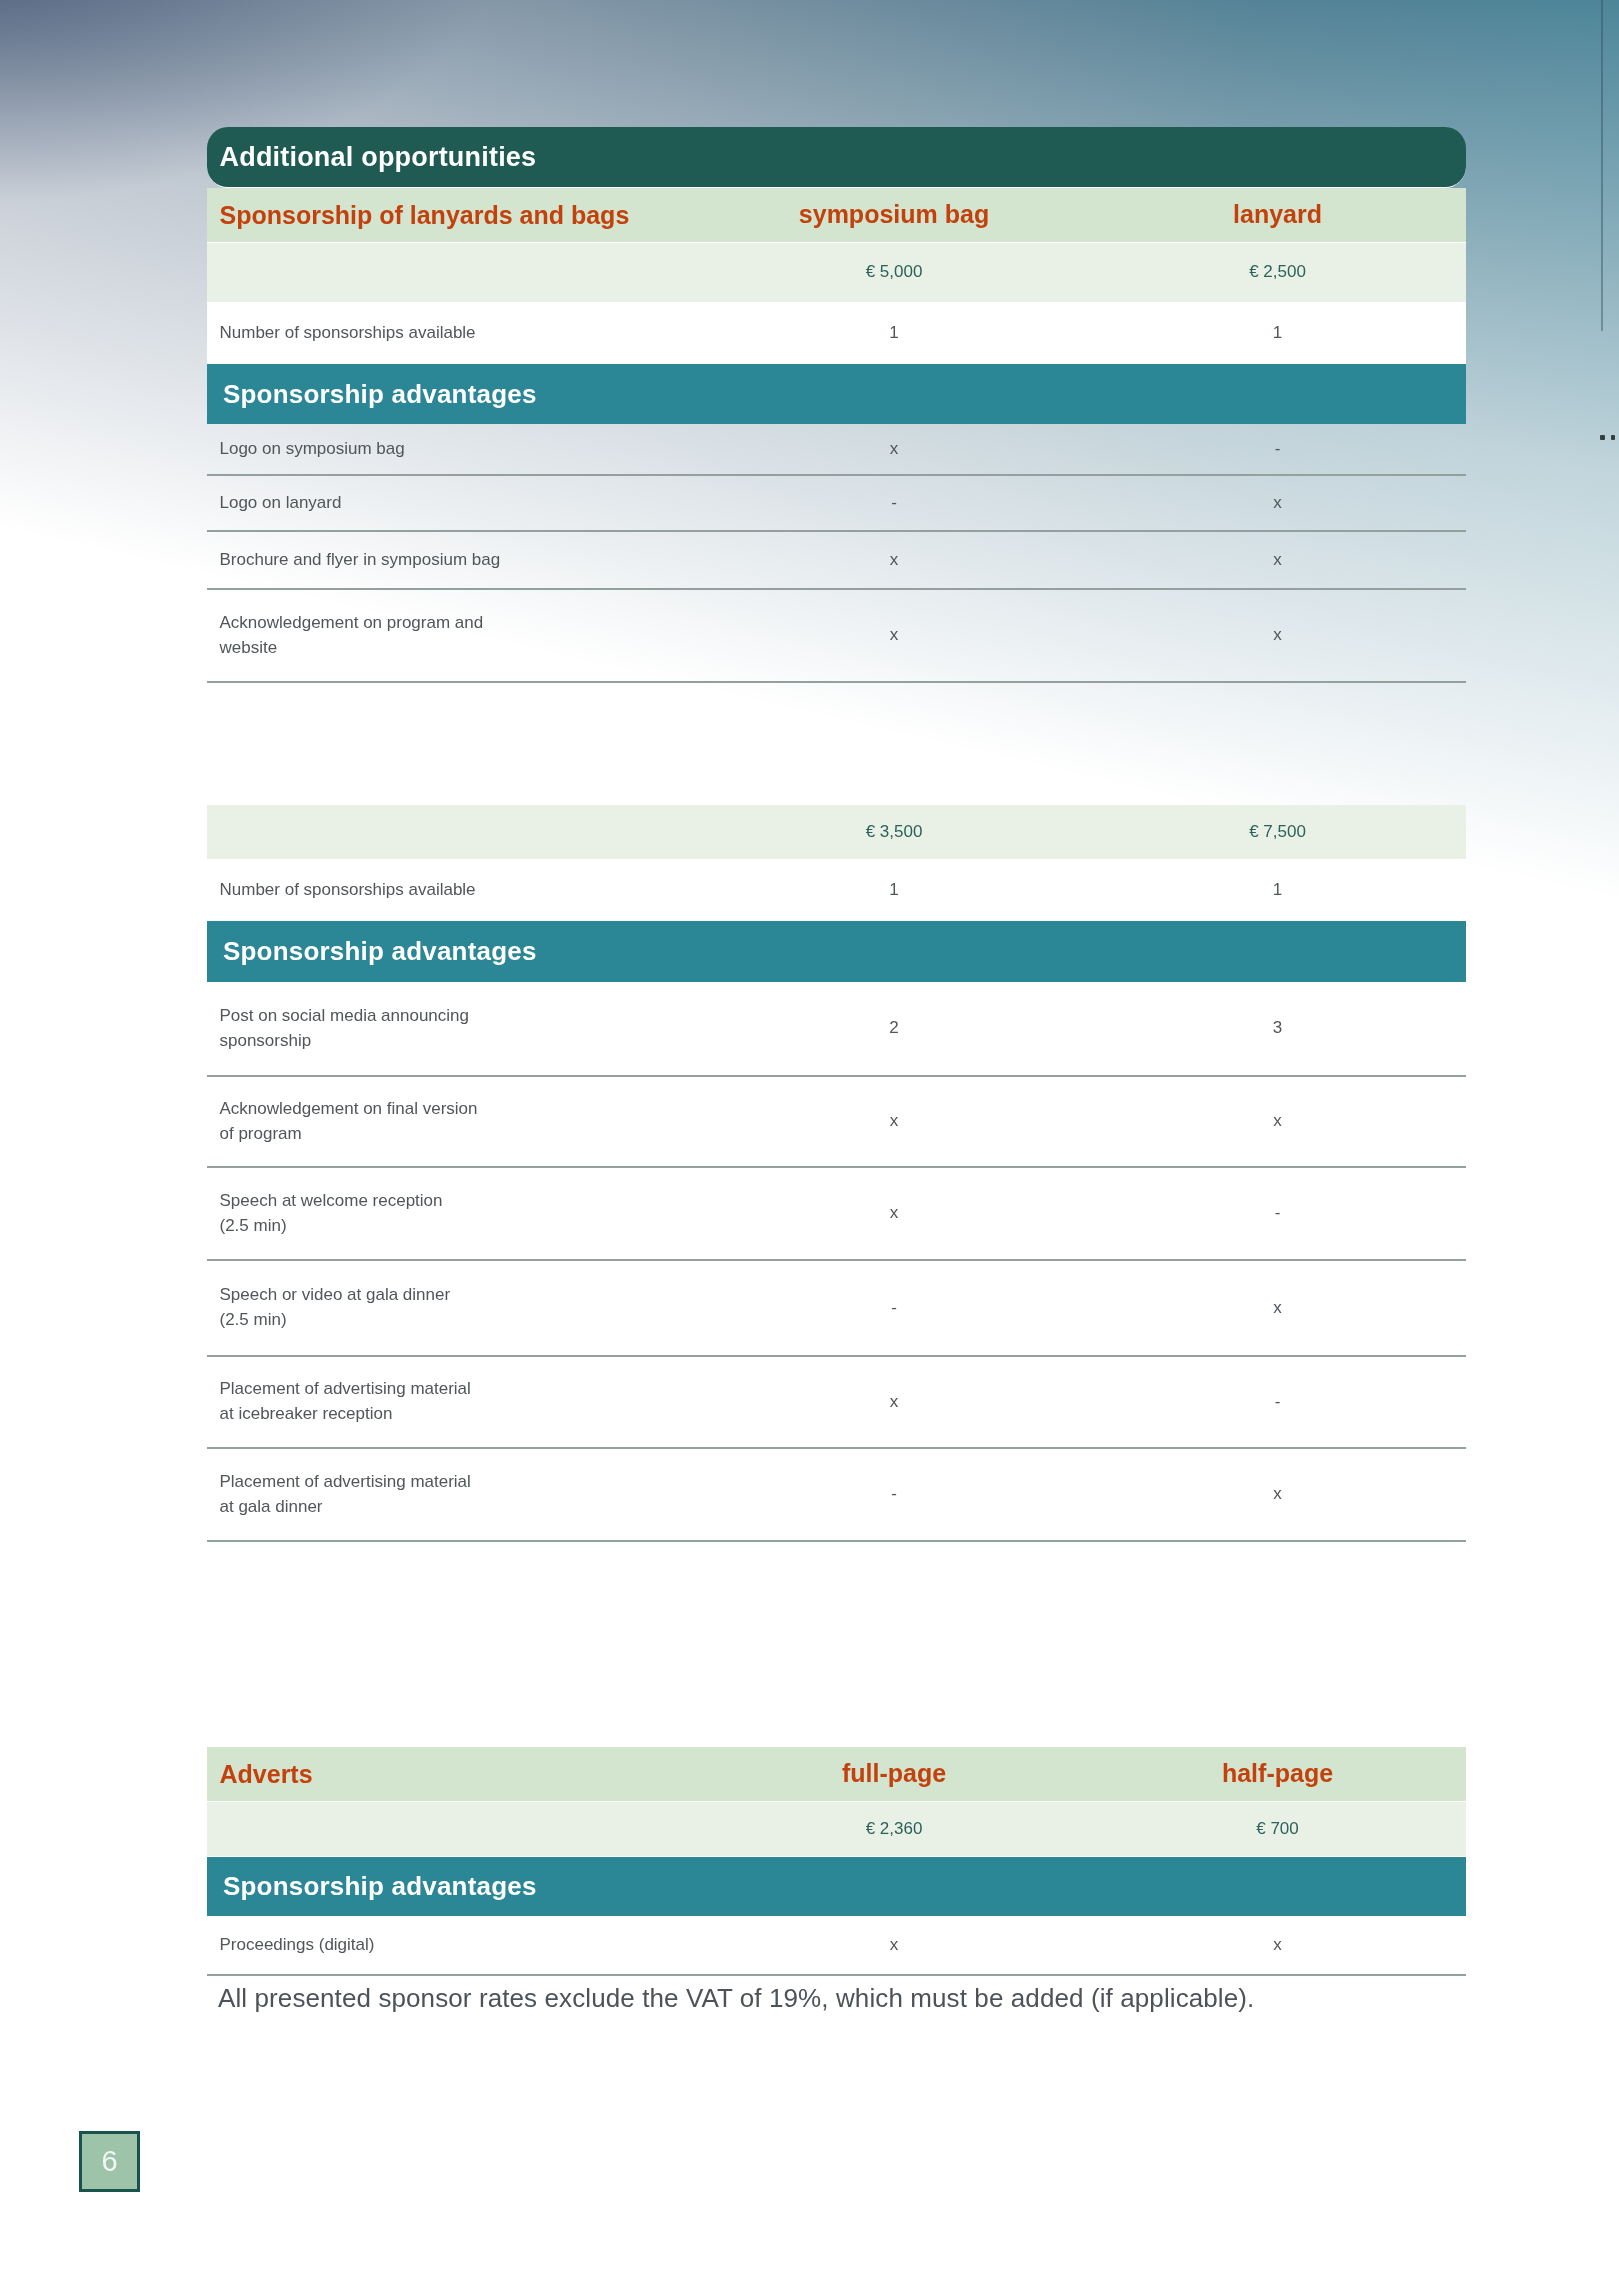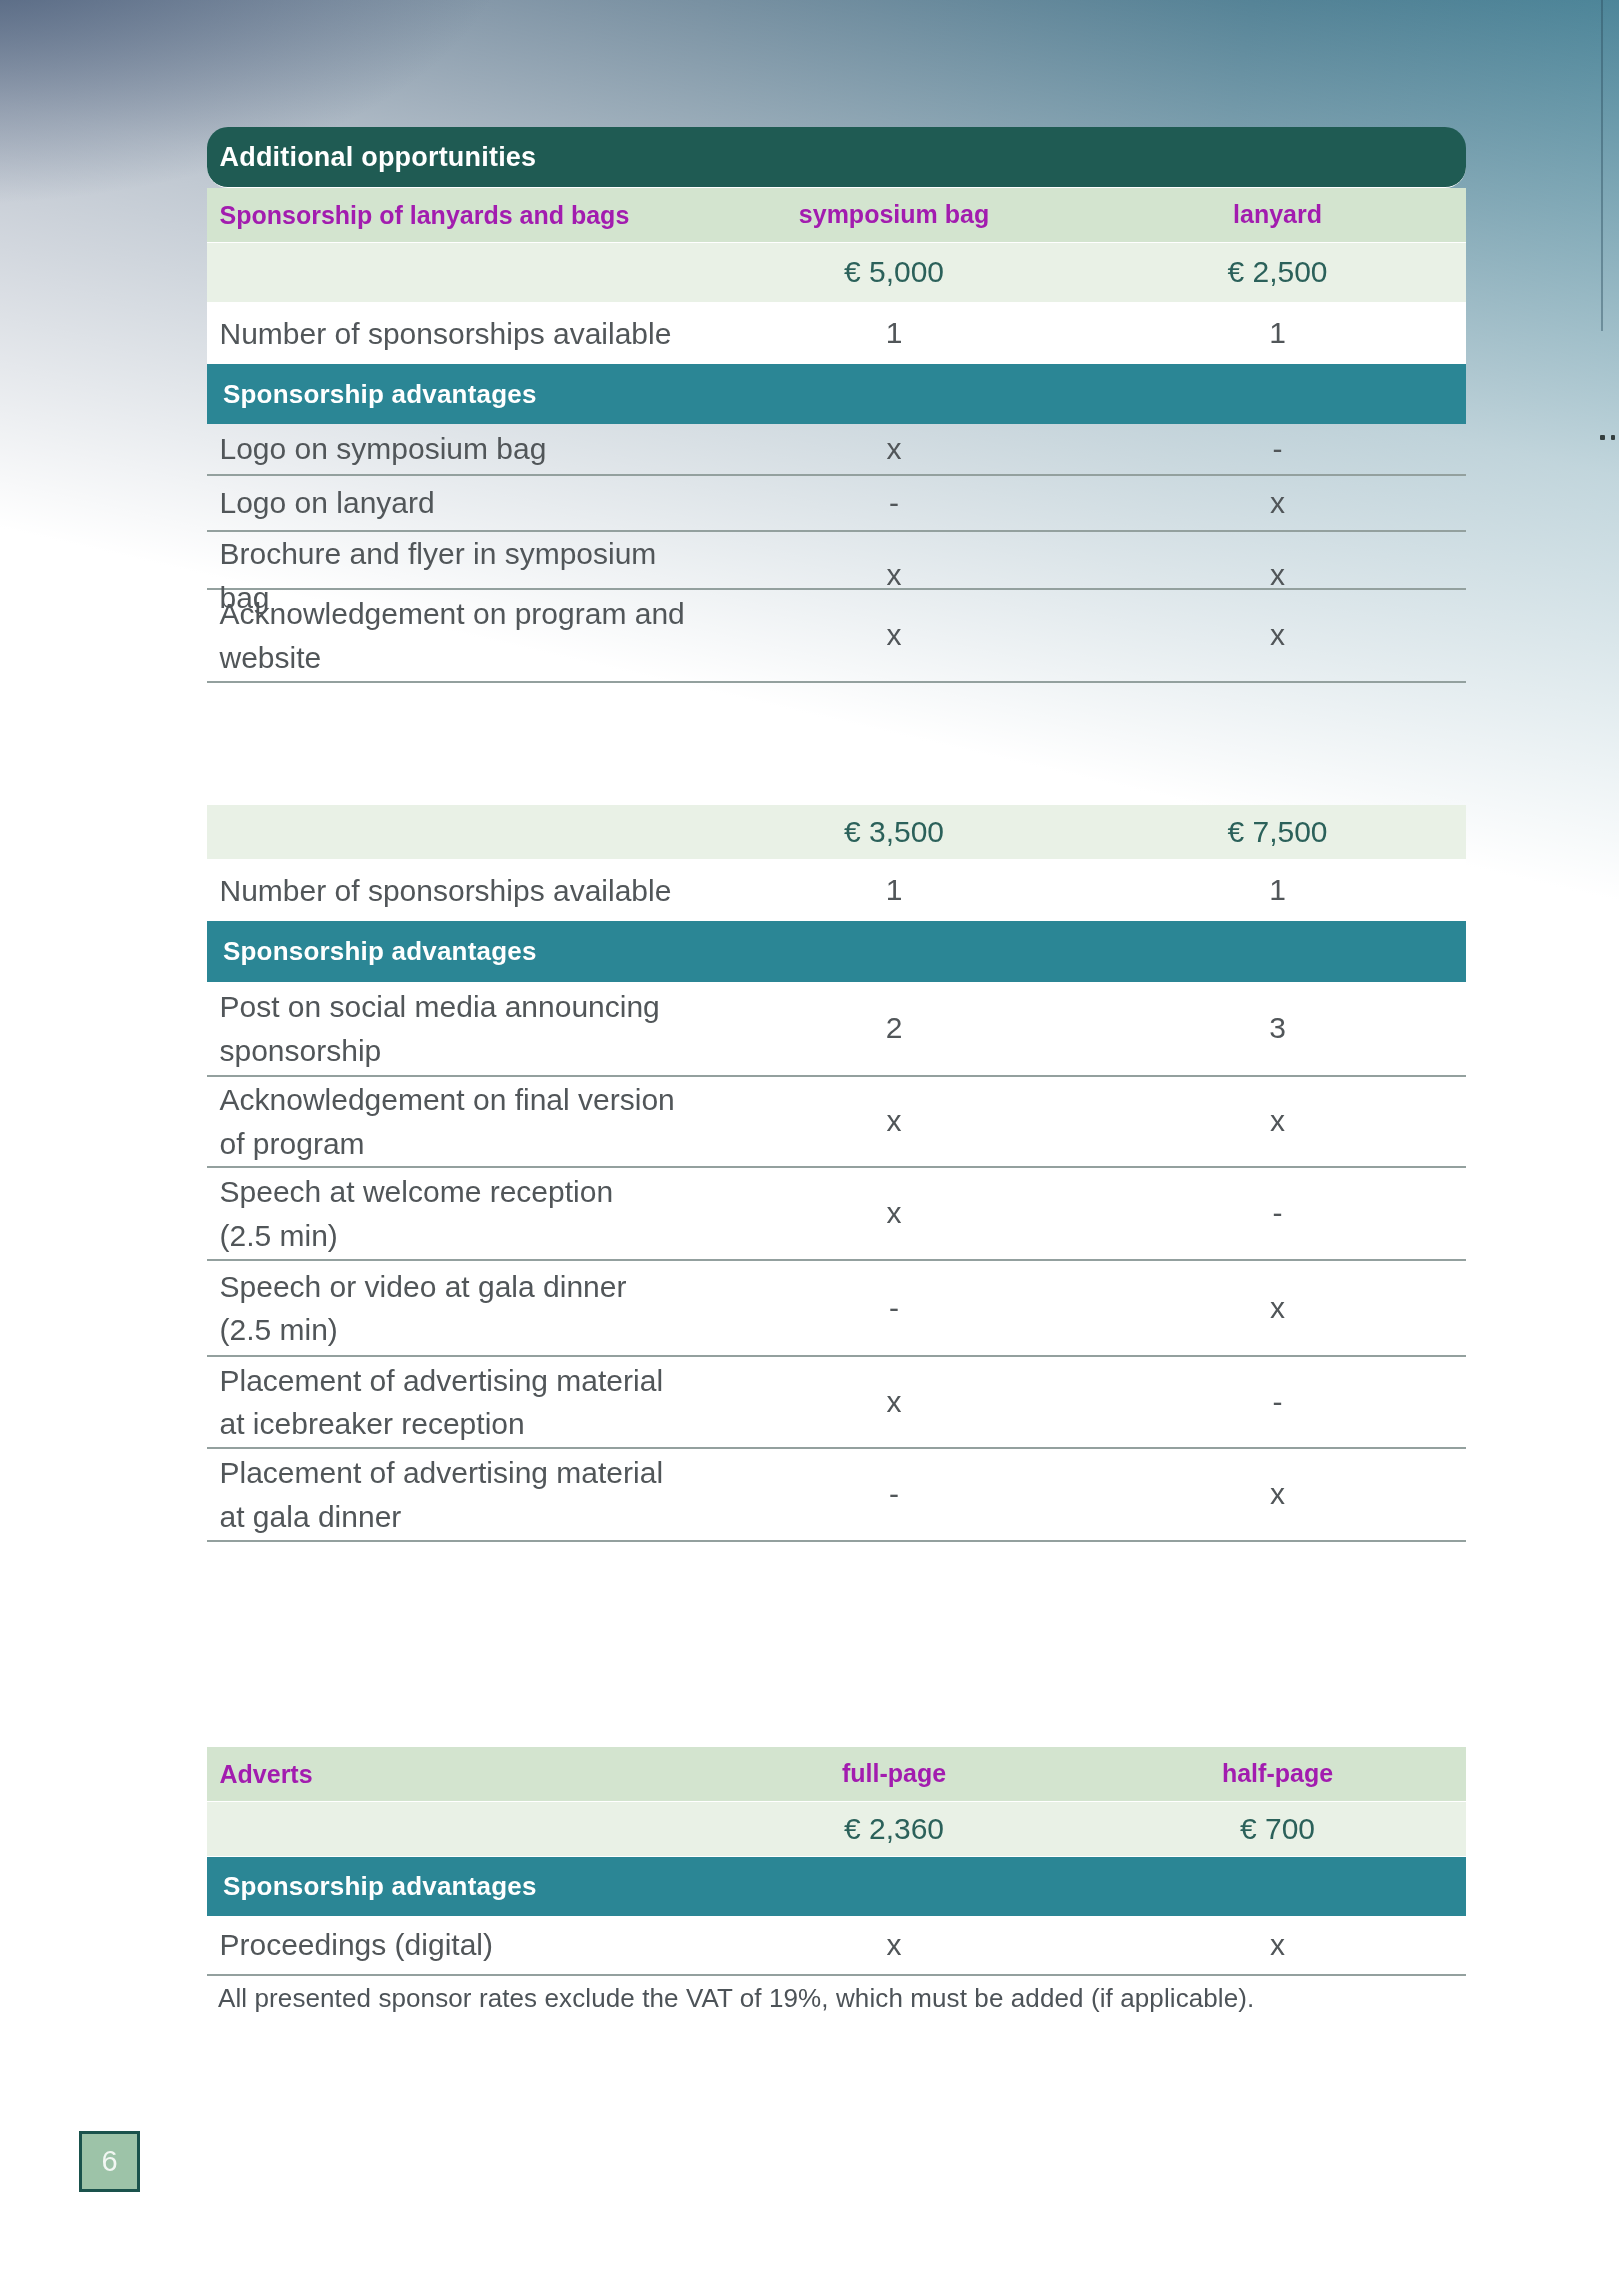--- a/index.html
+++ b/index.html
@@ -43,24 +43,24 @@
   }
   .row{
     box-sizing:border-box;
     display:grid;grid-template-columns:493px 388px 379px;
     align-items:center;
   }
   .row.green{background:#d3e4cf;border-bottom:1.9px solid #fff;}
   .row.pale{background:#e9f1e6;border-bottom:1.9px solid #fff;}
   .row.white{background:#ffffff;}
   .row.adv{background:transparent;border-bottom:2.9px solid #93a09e;}
-  .cell{font-size:30px;color:#515659;}
+  .cell{font-size:17px;color:#515659;}
   .cell.label{padding-left:12.5px;text-align:left;line-height:1.45;}
   .cell.val{text-align:center;line-height:1.35;}
-  .bold-teal{color:#a21caf;font-weight:700;font-size:25px;}
+  .bold-teal{color:#c2410c;font-weight:700;font-size:25px;}
   .price{color:#2b615a;font-weight:400;}
   .pre{white-space:pre-line;}
 
   
   .footnote{
     position:absolute;left:218px;top:1983px;width:1249px;margin:0;
     font-size:26px;font-weight:400;color:#4d5358;letter-spacing:0.1px;
   }
 
   

